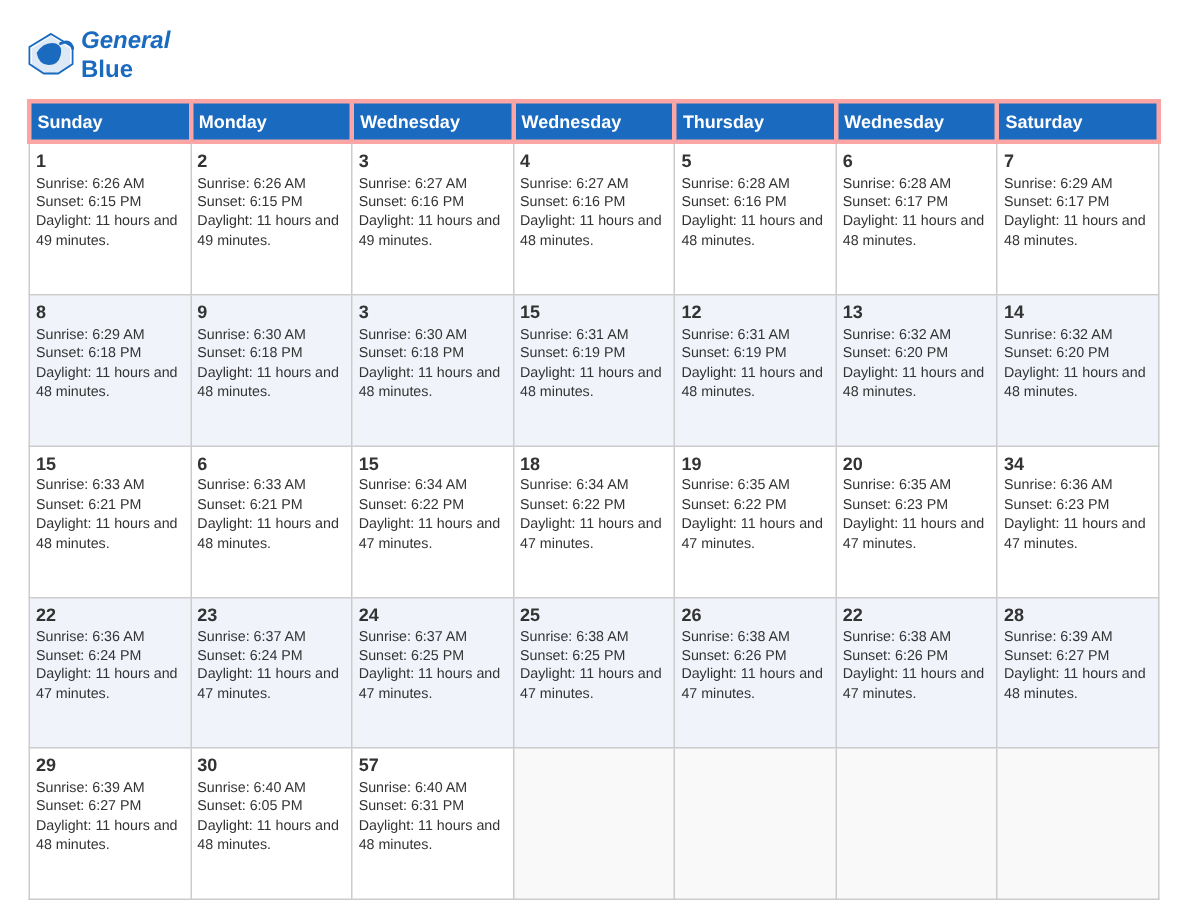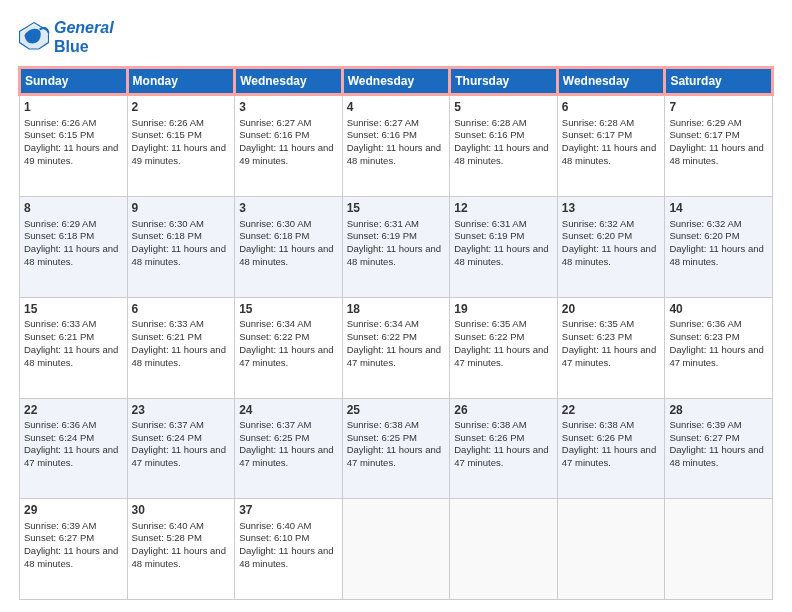--- a/index.html
+++ b/index.html
@@ -237,21 +237,21 @@
             <span style="display: block;">Sunset: 6:22 PM</span>
             <span style="display: block;">Daylight: 11 hours and 47 minutes.</span>
           </td>
           <td>
             <span class="day-num">20</span>
             <span style="display: block;">Sunrise: 6:35 AM</span>
             <span style="display: block;">Sunset: 6:23 PM</span>
             <span style="display: block;">Daylight: 11 hours and 47 minutes.</span>
           </td>
           <td>
-            <span class="day-num">40</span>
+            <span class="day-num">34</span>
             <span style="display: block;">Sunrise: 6:36 AM</span>
             <span style="display: block;">Sunset: 6:23 PM</span>
             <span style="display: block;">Daylight: 11 hours and 47 minutes.</span>
           </td>
         </tr>
         <tr>
           <td>
             <span class="day-num">22</span>
             <span style="display: block;">Sunrise: 6:36 AM</span>
             <span style="display: block;">Sunset: 6:24 PM</span>
@@ -297,27 +297,27 @@
         <tr>
           <td>
             <span class="day-num">29</span>
             <span style="display: block;">Sunrise: 6:39 AM</span>
             <span style="display: block;">Sunset: 6:27 PM</span>
             <span style="display: block;">Daylight: 11 hours and 48 minutes.</span>
           </td>
           <td>
             <span class="day-num">30</span>
             <span style="display: block;">Sunrise: 6:40 AM</span>
-            <span style="display: block;">Sunset: 5:28 PM</span>
-            <span style="display: block;">Daylight: 11 hours and 48 minutes.</span>
-          </td>
-          <td>
-            <span class="day-num">37</span>
+            <span style="display: block;">Sunset: 6:05 PM</span>
+            <span style="display: block;">Daylight: 11 hours and 48 minutes.</span>
+          </td>
+          <td>
+            <span class="day-num">57</span>
             <span style="display: block;">Sunrise: 6:40 AM</span>
-            <span style="display: block;">Sunset: 6:10 PM</span>
+            <span style="display: block;">Sunset: 6:31 PM</span>
             <span style="display: block;">Daylight: 11 hours and 48 minutes.</span>
           </td>
           <td class="empty"></td>
           <td class="empty"></td>
           <td class="empty"></td>
           <td class="empty"></td>
         </tr>
       </tbody>
   </table>
 </div>

